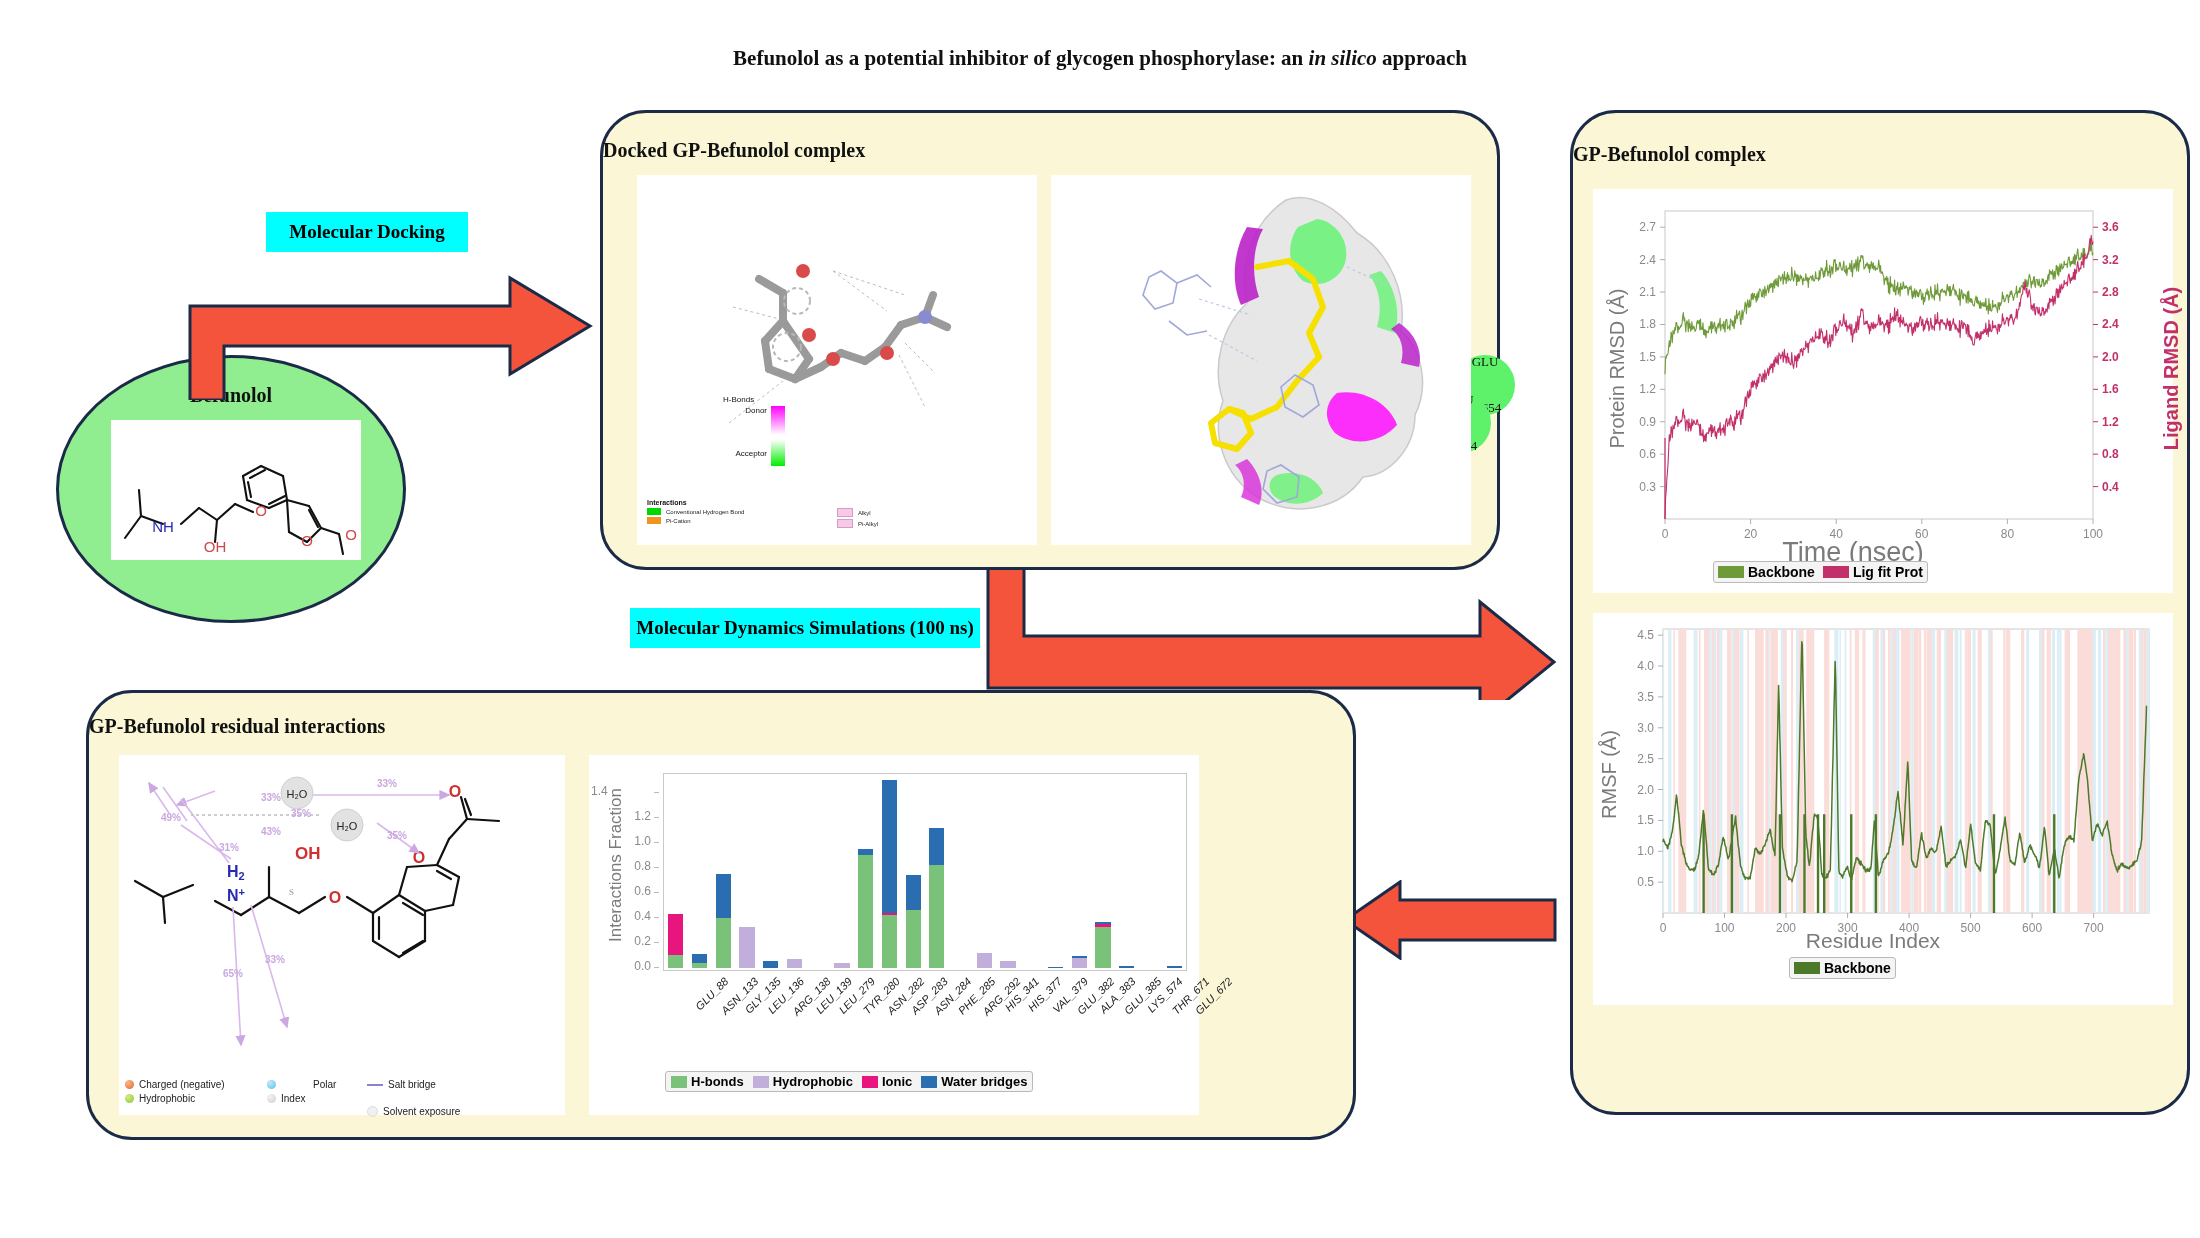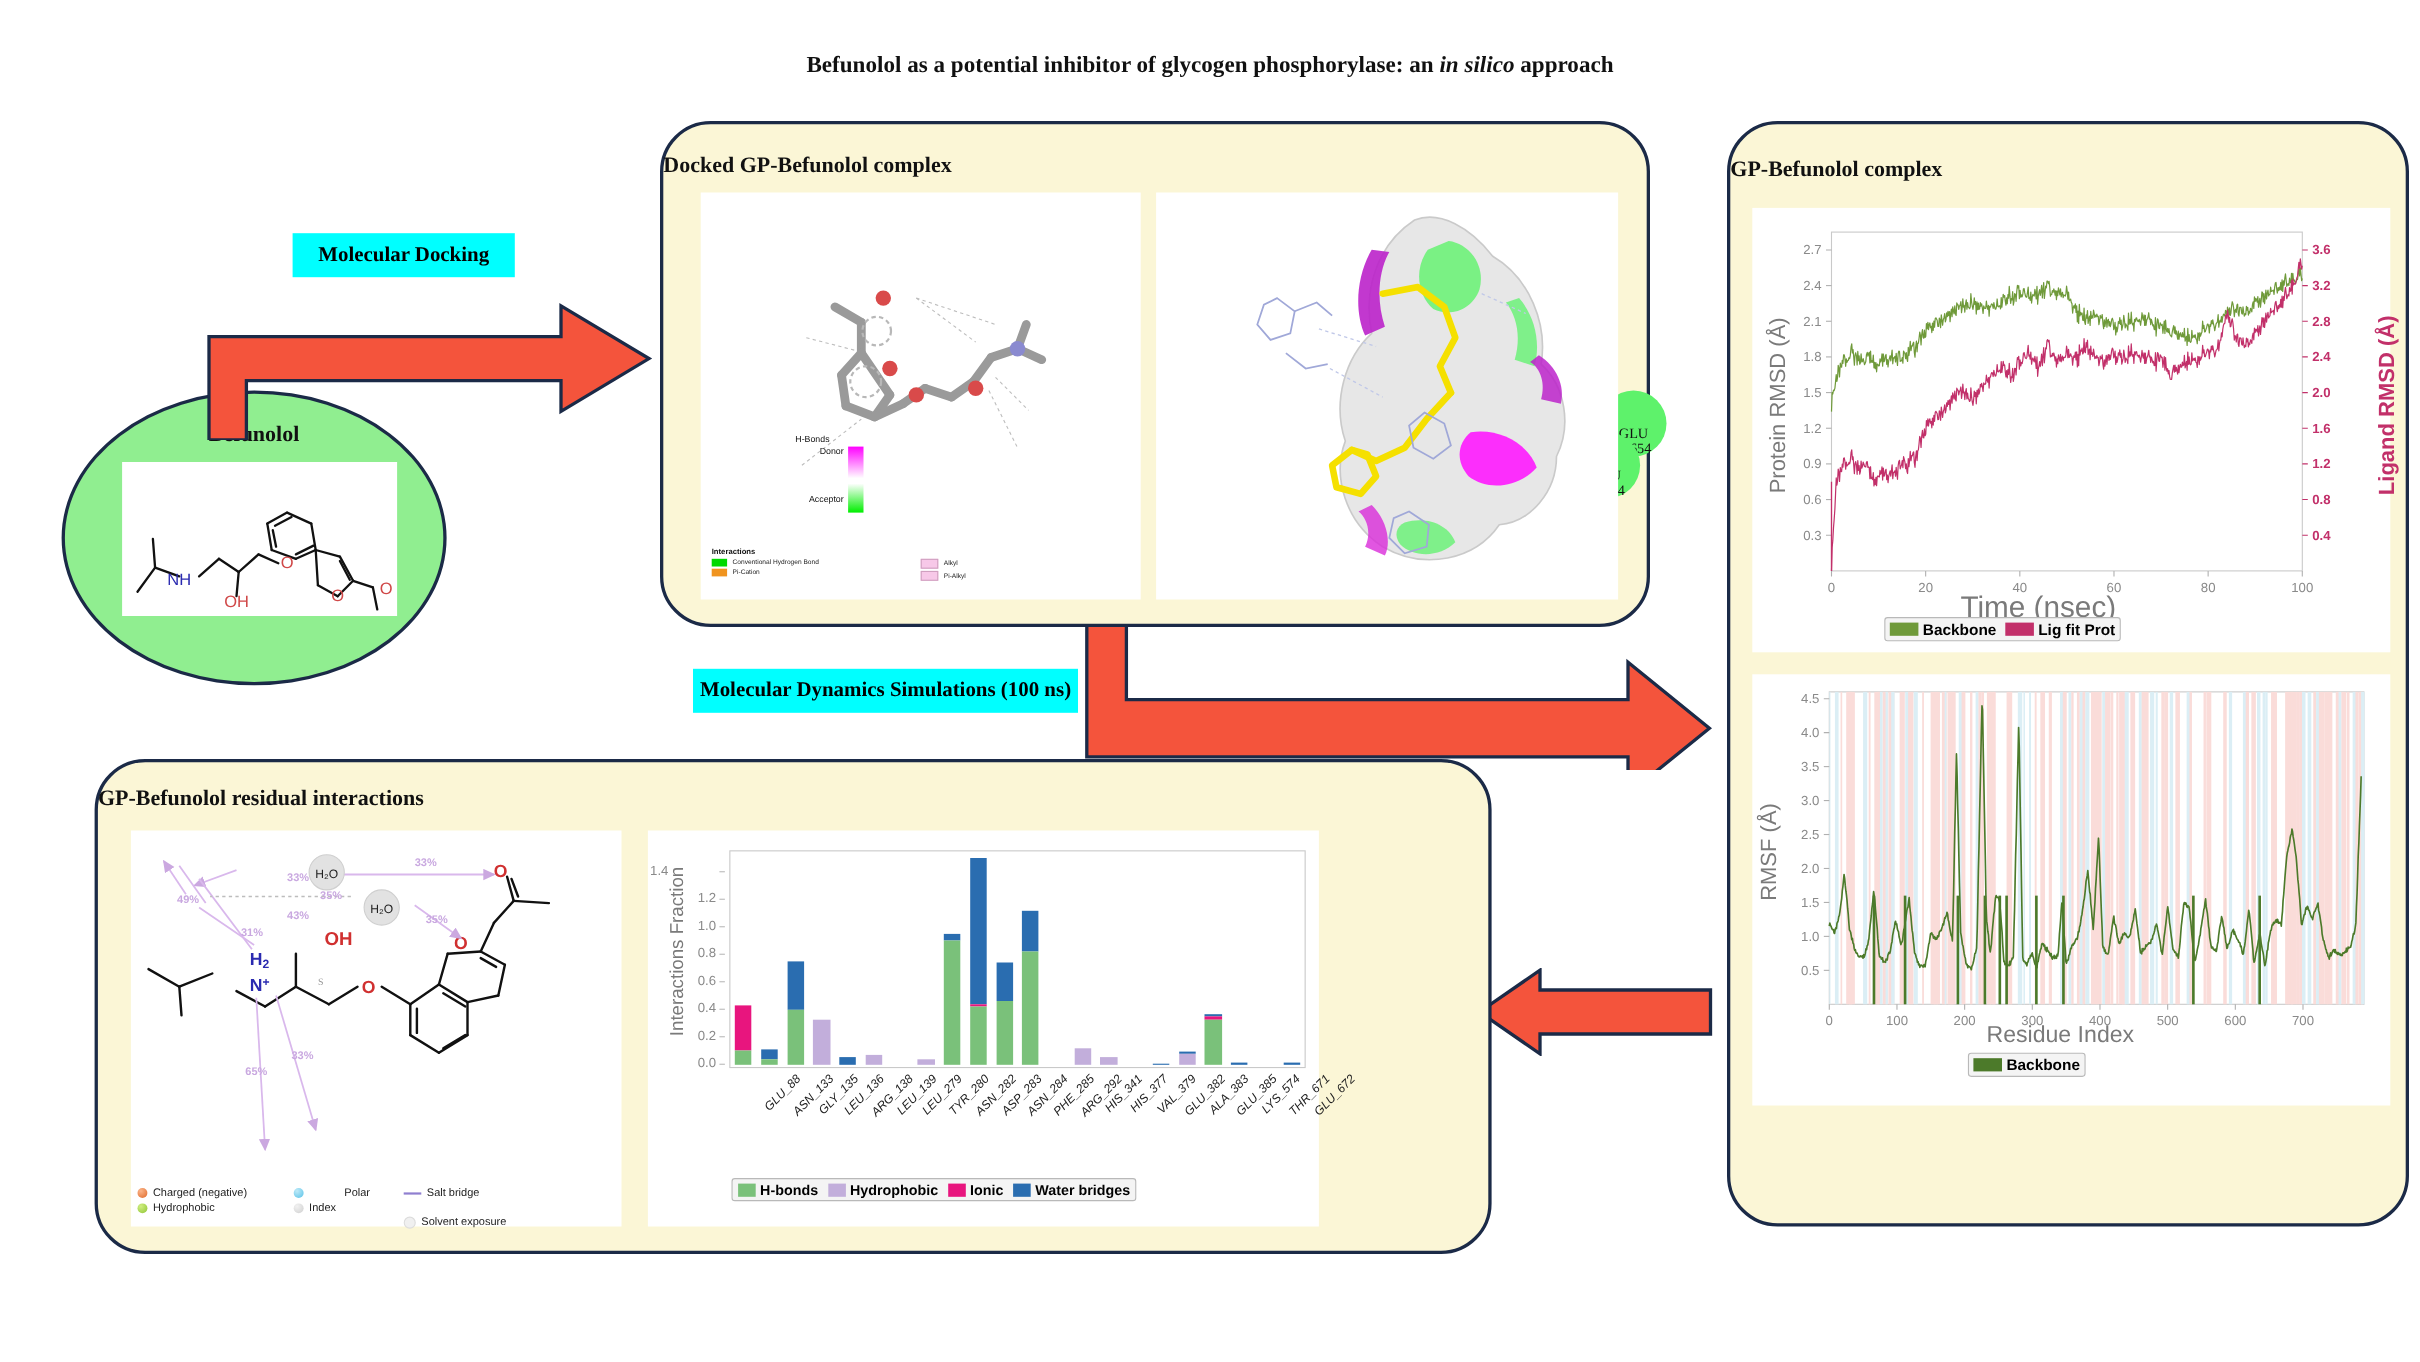--- a/index.html
+++ b/index.html
@@ -42,21 +42,21 @@
     font-family:"Liberation Sans",sans-serif;font-weight:bold;}
   .swatch{display:inline-block;}
 
   
   .barcol{position:absolute;bottom:0;width:100%;}
   .seg{width:100%;}
   .xlab{position:absolute;transform-origin:right top;transform:rotate(-45deg);
     white-space:nowrap;font-family:"Liberation Sans",sans-serif;font-style:italic;
     font-size:11px;color:#222;text-align:right;}
   .dockbubble{position:absolute;border-radius:50%;display:flex;flex-direction:column;
-    align-items:center;justify-content:flex-end;line-height:1.08;
+    align-items:center;justify-content:space-between;line-height:1.08;
     font-family:"Liberation Serif",serif;font-size:13px;color:#111;}
   .legrow{display:flex;align-items:center;gap:5px;font-family:"Liberation Sans",sans-serif;
     font-size:10px;color:#222;}
   .dot{width:9px;height:9px;border-radius:50%;display:inline-block;}
 </style>
 </head>
 <body>
 
 <div class="abs" id="main-title">
   <span>Befunolol as a potential inhibitor of glycogen phosphorylase: an </span><i>in silico</i><span> approach</span>

